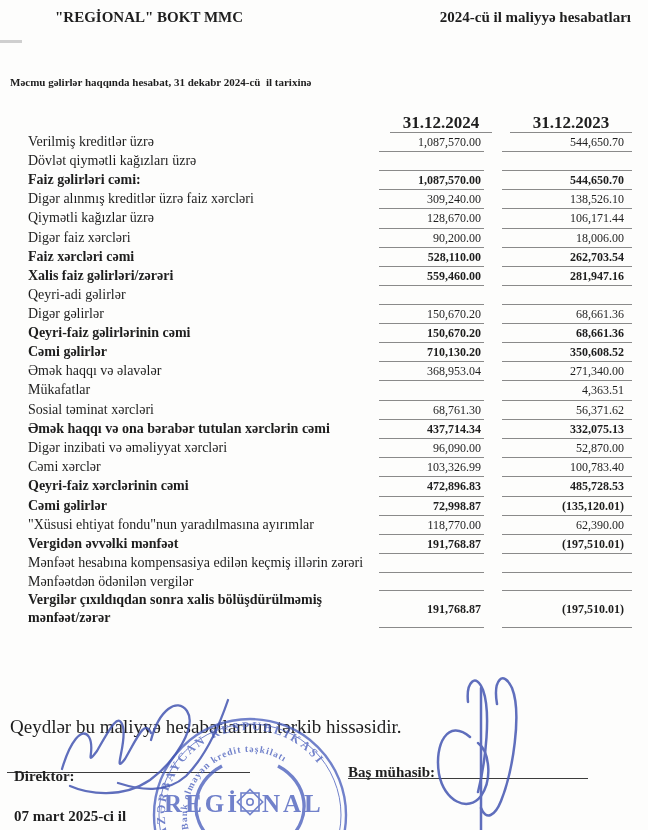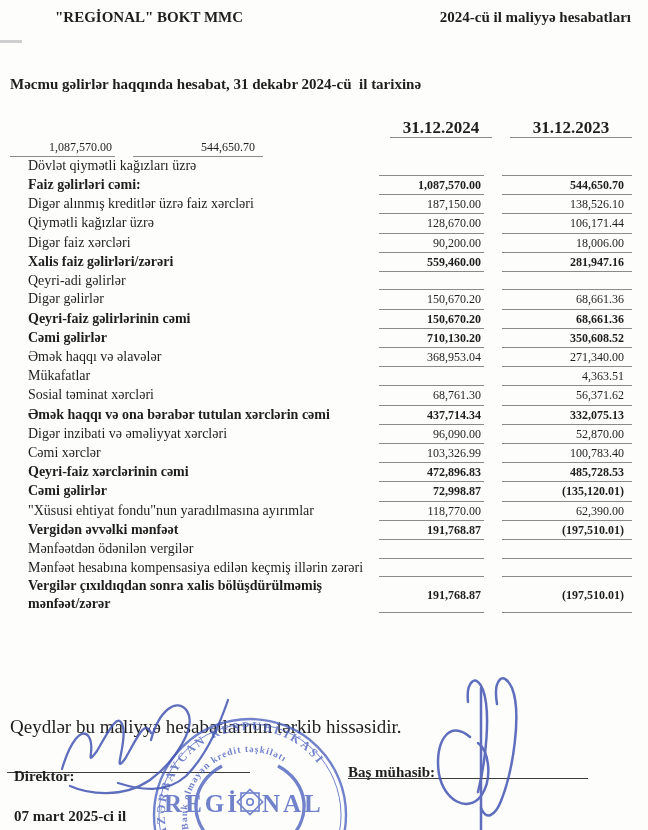--- a/index.html
+++ b/index.html
@@ -3,21 +3,21 @@
 <meta charset="utf-8">
 <style>
   html,body{margin:0;padding:0;background:#ffffff;}
   .page{
     position:relative;width:648px;height:830px;background:#fdfdfc;
     font-family:"Liberation Serif",serif;color:#1e1e1e;overflow:hidden;
   }
   .scan-dash{position:absolute;left:0;top:40px;width:22px;height:3px;background:#cfcfcf;}
   .hdr{display:flex;justify-content:space-between;padding:9px 17px 0 55px;
        font-weight:bold;font-size:15px;}
-  .title{margin:50px 4px 0 10px;font-weight:bold;font-size:15px;white-space:pre;}
+  .title{margin:50px 4px 0 10px;font-weight:bold;font-size:11px;white-space:pre;}
   .tbl{margin:26px 16px 0 10px;font-size:14px;}
   .row{display:flex;align-items:stretch;min-height:18.5px;line-height:18.2px;}
   .row.bold{font-weight:bold;}
   .label{flex:1;padding-left:18px;padding-right:10px;}
   .cell{display:flex;justify-content:flex-end;align-items:center;
         border-bottom:1px solid #8a8a8a;font-size:12px;}
   .c1{width:102px;padding-right:3px;}
   .gap{width:18px;}
   .c2{width:122px;padding-right:8px;}
   .thead .cell{justify-content:center;font-weight:bold;font-size:17px;padding-right:0;}
@@ -47,55 +47,62 @@
 
   <div class="tbl">
     <div class="row thead">
       <div class="label"></div>
       <div class="cell c1">31.12.2024</div>
       <div class="gap"></div>
       <div class="cell c2">31.12.2023</div>
     </div>
     <div id="rows">
         <div class="row">
+          <div class="label">Verilmiş kreditlər üzrə</div>
           <div class="cell c1">1,087,570.00</div>
           <div class="gap"></div>
           <div class="cell c2">544,650.70</div>
         </div>
         <div class="row">
           <div class="label">Dövlət qiymətli kağızları üzrə</div>
           <div class="cell c1"></div>
           <div class="gap"></div>
           <div class="cell c2"></div>
         </div>
         <div class="row bold">
           <div class="label">Faiz gəlirləri cəmi:</div>
           <div class="cell c1">1,087,570.00</div>
           <div class="gap"></div>
           <div class="cell c2">544,650.70</div>
         </div>
         <div class="row">
           <div class="label">Digər alınmış kreditlər üzrə faiz xərcləri</div>
-          <div class="cell c1">187,150.00</div>
+          <div class="cell c1">309,240.00</div>
           <div class="gap"></div>
           <div class="cell c2">138,526.10</div>
         </div>
         <div class="row">
           <div class="label">Qiymətli kağızlar üzrə</div>
           <div class="cell c1">128,670.00</div>
           <div class="gap"></div>
           <div class="cell c2">106,171.44</div>
         </div>
         <div class="row">
           <div class="label">Digər faiz xərcləri</div>
           <div class="cell c1">90,200.00</div>
           <div class="gap"></div>
           <div class="cell c2">18,006.00</div>
         </div>
         <div class="row bold">
+          <div class="label">Faiz xərcləri cəmi</div>
+          <div class="cell c1">528,110.00</div>
+          <div class="gap"></div>
+          <div class="cell c2">262,703.54</div>
+        </div>
+        <div class="row bold">
           <div class="label">Xalis faiz gəlirləri/zərəri</div>
           <div class="cell c1">559,460.00</div>
           <div class="gap"></div>
           <div class="cell c2">281,947.16</div>
         </div>
         <div class="row">
           <div class="label">Qeyri-adi gəlirlər</div>
           <div class="cell c1"></div>
           <div class="gap"></div>
           <div class="cell c2"></div>
@@ -172,27 +179,27 @@
           <div class="gap"></div>
           <div class="cell c2">62,390.00</div>
         </div>
         <div class="row bold">
           <div class="label">Vergidən əvvəlki mənfəət</div>
           <div class="cell c1">191,768.87</div>
           <div class="gap"></div>
           <div class="cell c2">(197,510.01)</div>
         </div>
         <div class="row">
+          <div class="label">Mənfəət hesabına kompensasiya edilən keçmiş illərin zərəri</div>
+          <div class="cell c1"></div>
+          <div class="gap"></div>
+          <div class="cell c2"></div>
+        </div>
+        <div class="row">
           <div class="label">Mənfəətdən ödənilən vergilər</div>
-          <div class="cell c1"></div>
-          <div class="gap"></div>
-          <div class="cell c2"></div>
-        </div>
-        <div class="row">
-          <div class="label">Mənfəət hesabına kompensasiya edilən keçmiş illərin zərəri</div>
           <div class="cell c1"></div>
           <div class="gap"></div>
           <div class="cell c2"></div>
         </div>
         <div class="row bold">
           <div class="label">Vergilər çıxıldıqdan sonra xalis bölüşdürülməmiş mənfəət/zərər</div>
           <div class="cell c1">191,768.87</div>
           <div class="gap"></div>
           <div class="cell c2">(197,510.01)</div>
         </div>

